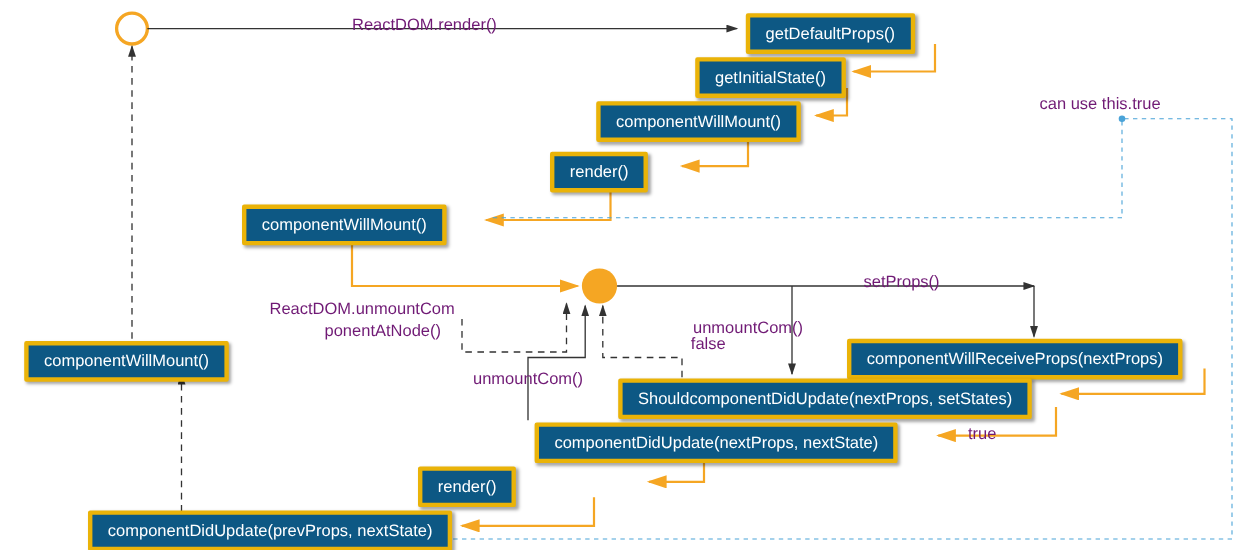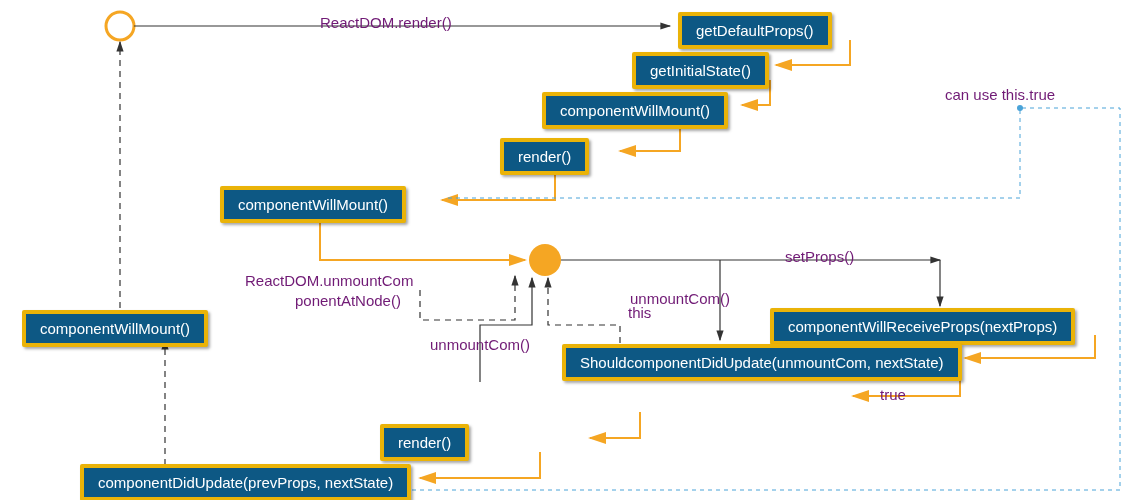--- a/index.html
+++ b/index.html
@@ -68,27 +68,28 @@
 <circle cx="1020" cy="108" r="3" fill="#4aa3d8"></circle>
 </svg>
 
 <div class="label" style="left:320px;top:14px">ReactDOM.render()</div>
 <div class="label" style="left:945px;top:86px">can use this.true</div>
 <div class="label" style="left:785px;top:248px">setProps()</div>
 <div class="label" style="left:630px;top:290px">unmountCom()</div>
 <div class="label" style="left:245px;top:272px">ReactDOM.unmountCom</div>
 <div class="label" style="left:295px;top:292px">ponentAtNode()</div>
 <div class="label" style="left:430px;top:336px">unmountCom()</div>
-<div class="label" style="left:628px;top:304px">this</div>
+<div class="label" style="left:628px;top:304px">false</div>
 <div class="label" style="left:880px;top:386px">true</div>
 
 <div class="box" style="left:678px;top:12px">getDefaultProps()</div>
 <div class="box" style="left:632px;top:52px">getInitialState()</div>
 <div class="box" style="left:542px;top:92px">componentWillMount()</div>
 <div class="box" style="left:500px;top:138px">render()</div>
 <div class="box" style="left:220px;top:186px">componentWillMount()</div>
 <div class="box" style="left:22px;top:310px">componentWillMount()</div>
 <div class="box" style="left:770px;top:308px">componentWillReceiveProps(nextProps)</div>
-<div class="box" style="left:562px;top:344px">ShouldcomponentDidUpdate(unmountCom, nextState)</div>
+<div class="box" style="left:562px;top:344px">ShouldcomponentDidUpdate(nextProps, setStates)</div>
+<div class="box" style="left:486px;top:384px">componentDidUpdate(nextProps, nextState)</div>
 <div class="box" style="left:380px;top:424px">render()</div>
 <div class="box" style="left:80px;top:464px">componentDidUpdate(prevProps, nextState)</div>
 
 </div>
 
 </body></html>

